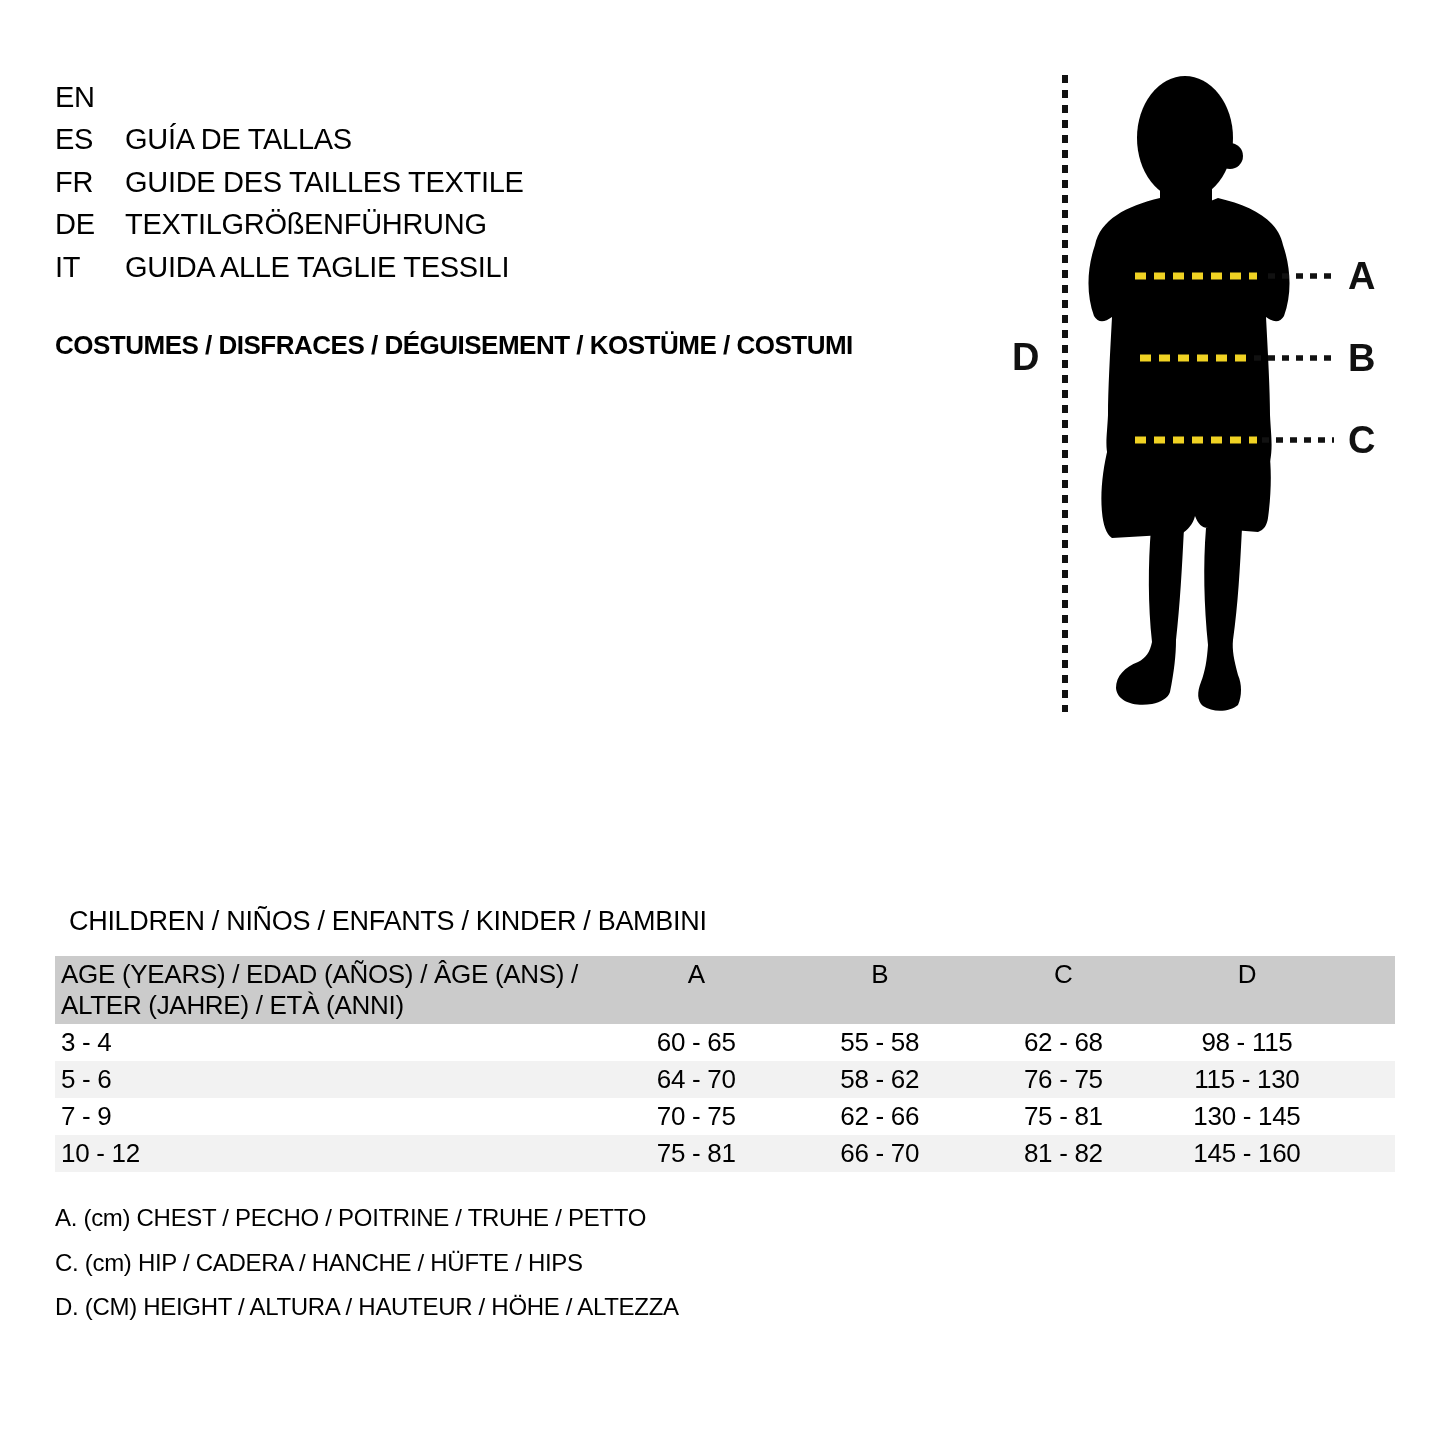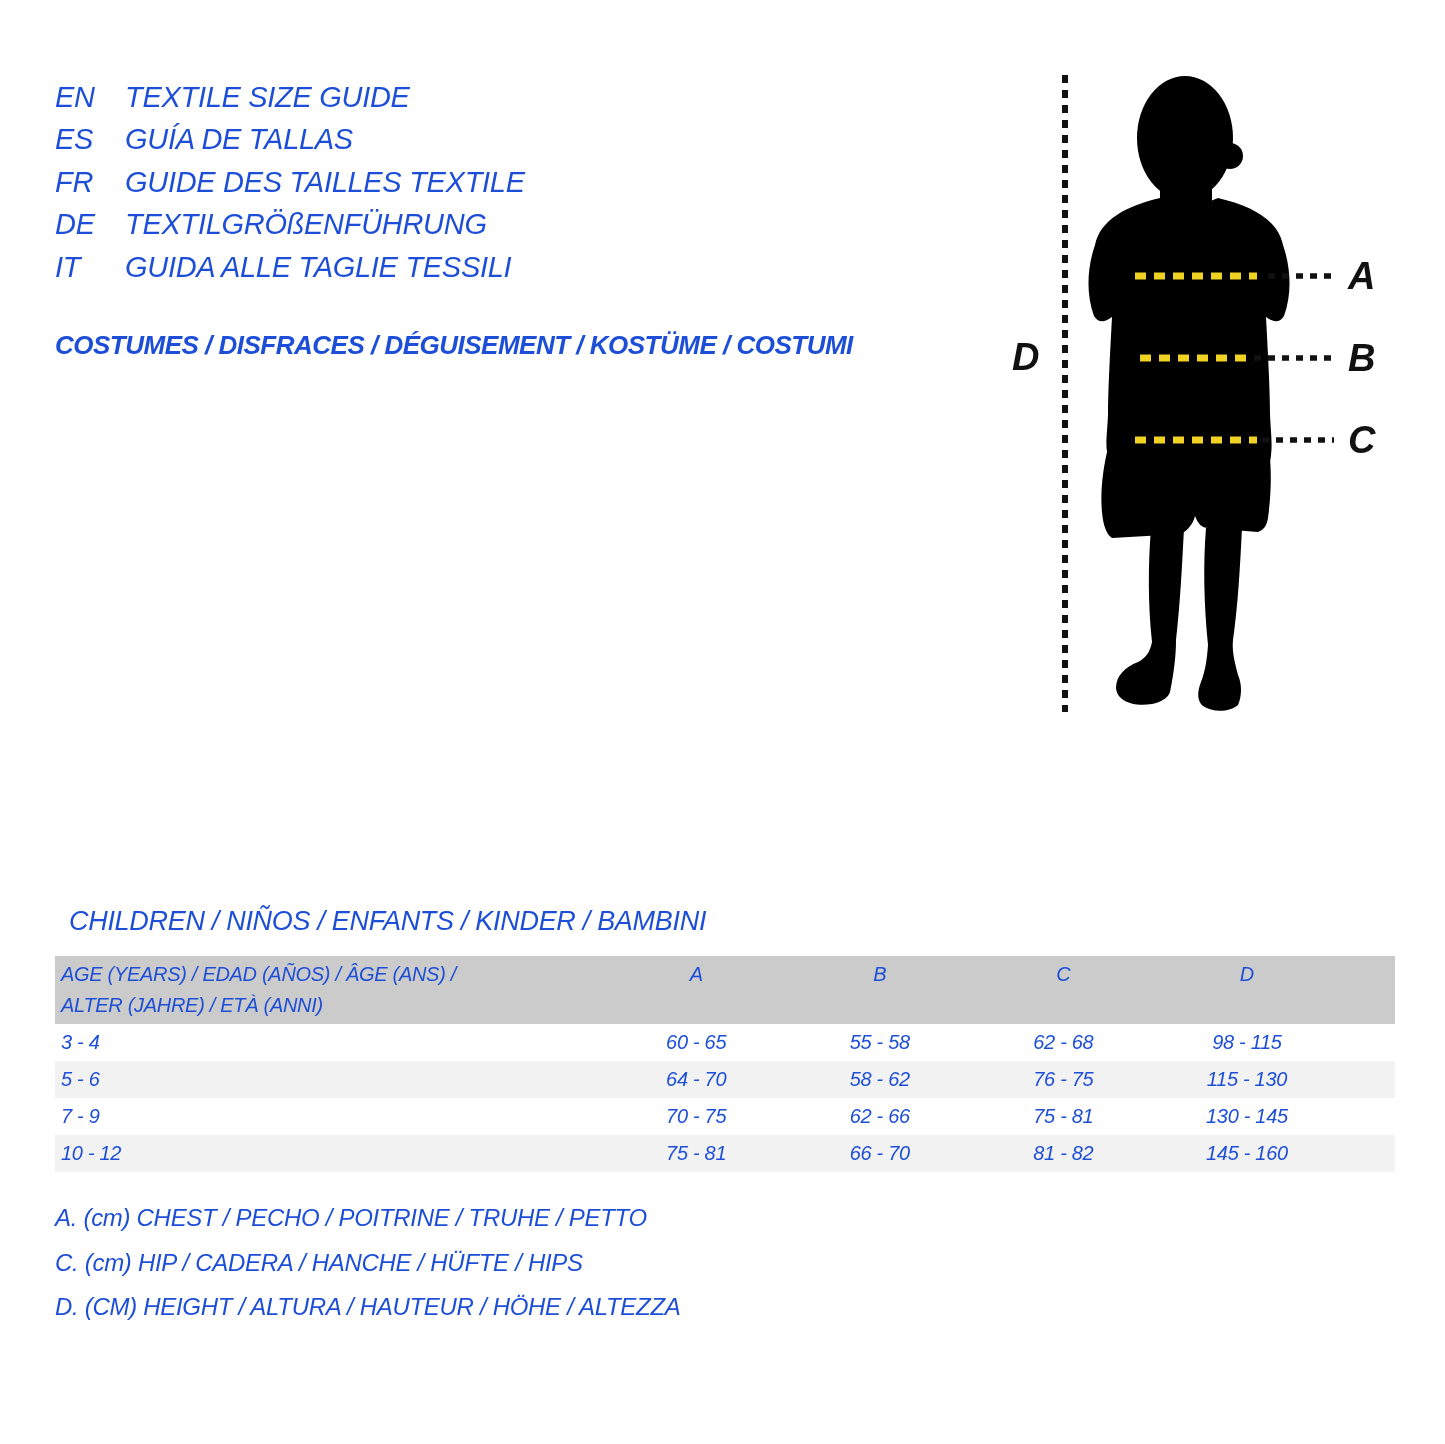--- a/index.html
+++ b/index.html
@@ -1,41 +1,40 @@
 <!DOCTYPE html>
 <html><head>
 <meta charset="utf-8">
 <style>
   html,body{margin:0;padding:0;background:#ffffff;}
   #page{
     position:relative;
     width:1445px;height:1444px;
     background:#ffffff;
     font-family:"Liberation Sans","DejaVu Sans",sans-serif;
-    color:#1d4ed8;
+    color:#000000;
     overflow:hidden;
     letter-spacing:-0.3px;
-    font-style:italic;
   }
   .abs{position:absolute;}
 
   
   .lang-list{left:55px;top:76px;}
   .lang-row{display:grid;grid-template-columns:70px auto;height:42.5px;align-items:center;
             font-size:29px;font-weight:500;white-space:nowrap;}
 
   
   .category-title{left:55px;top:330px;font-size:26px;font-weight:700;
                   letter-spacing:-0.5px;white-space:nowrap;}
 
   
   .section-title{left:69px;top:906px;font-size:27px;white-space:nowrap;}
 
   
-  .size-table{left:55px;top:956px;width:1340px;font-size:20px;}
+  .size-table{left:55px;top:956px;width:1340px;font-size:26px;}
   .t-row{display:grid;grid-template-columns:41% 13.7% 13.7% 13.7% 13.7% 1fr;align-items:center;}
   .t-header{background:#cbcbcb;height:68px;align-items:start;}
   .t-header .age-label{padding:3px 0 0 6px;line-height:31px;}
   .t-header .col-letter{text-align:center;padding-top:3px;line-height:31px;}
   .t-data{height:37px;}
   .t-data .age-cell{padding-left:6px;}
   .t-data .val-cell{text-align:center;}
   .t-data.alt{background:#f2f2f2;}
 
   
@@ -46,21 +45,20 @@
   svg text{font-family:"Liberation Sans","DejaVu Sans",sans-serif;font-weight:700;font-size:38px;fill:#111111;}
 </style>
 </head>
 <body>
 
 <div id="page">
 
   <div class="abs lang-list">
     <div class="lang-row">
       <span>EN</span>
-      <span>TEXTILE SIZE GUIDE</span>
     </div>
     <div class="lang-row">
       <span>ES</span>
       <span>GUÍA DE TALLAS</span>
     </div>
     <div class="lang-row">
       <span>FR</span>
       <span>GUIDE DES TAILLES TEXTILE</span>
     </div>
     <div class="lang-row">

